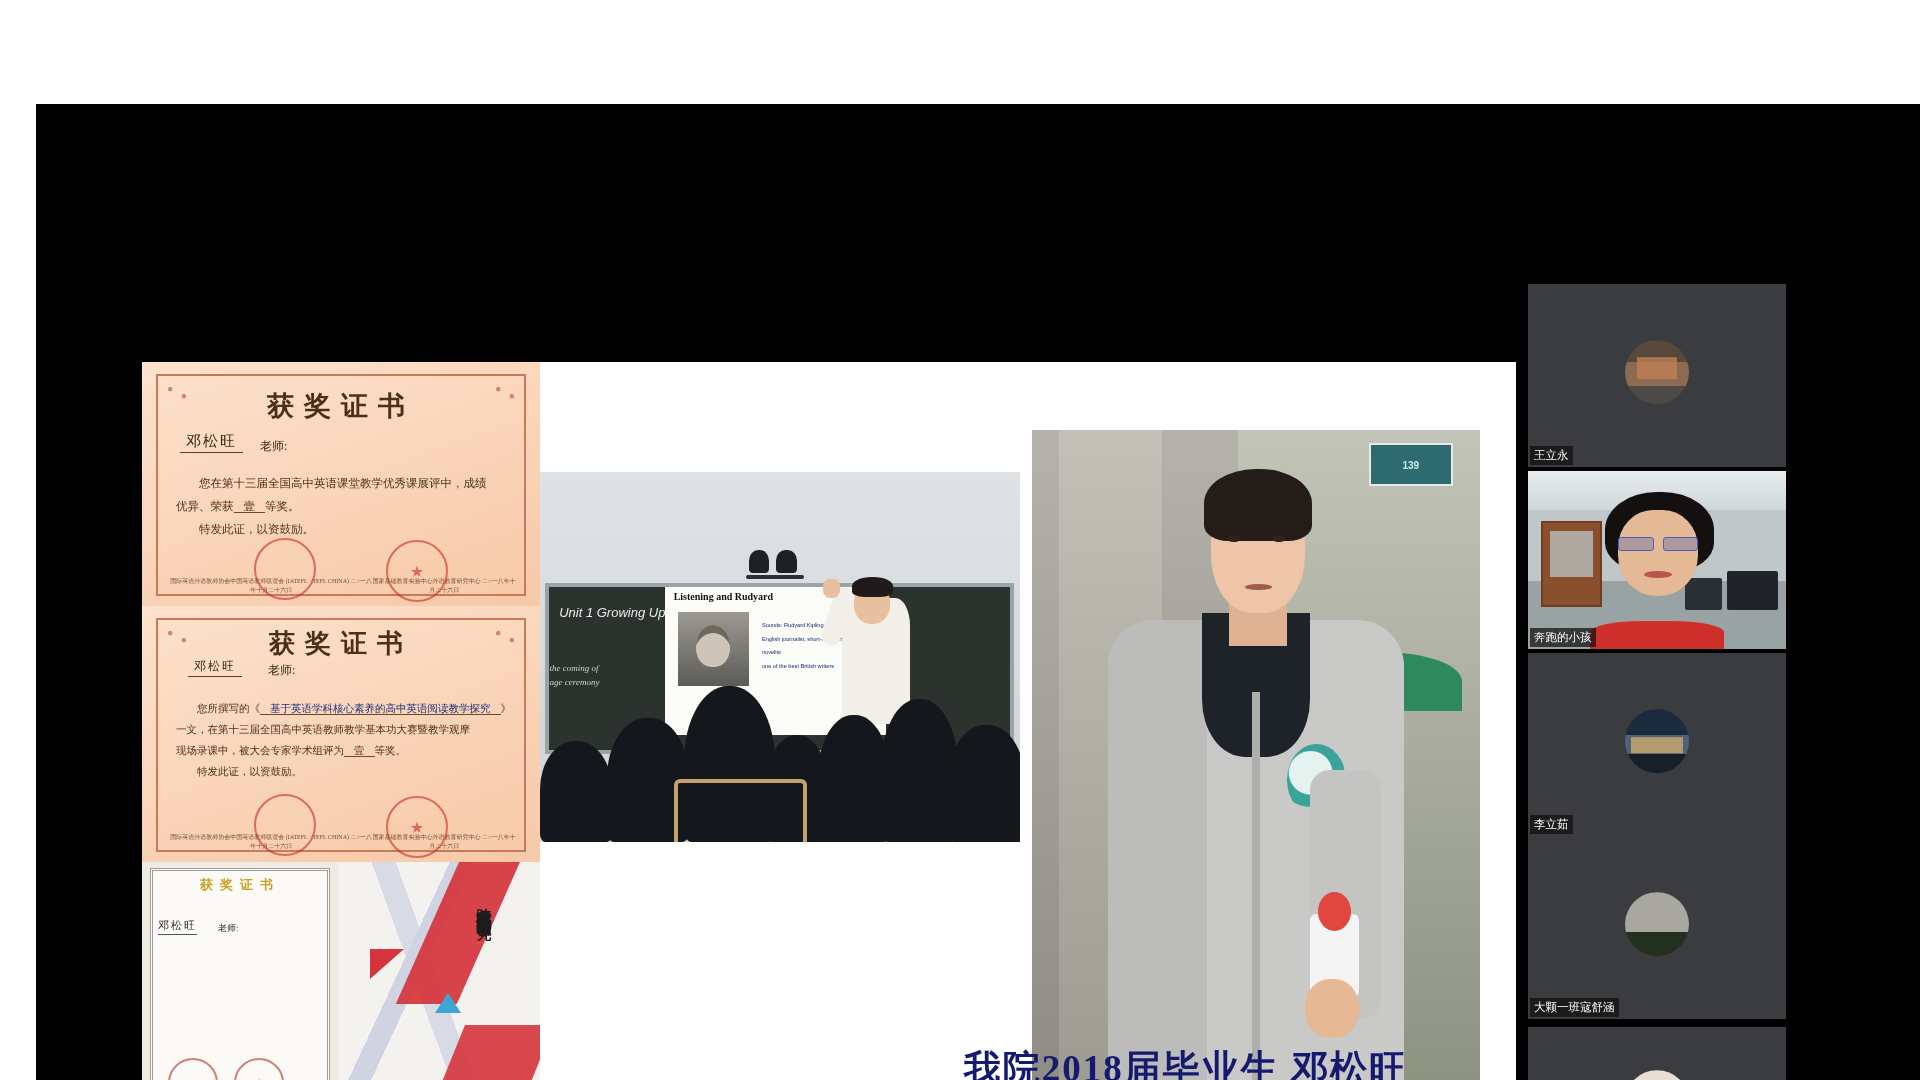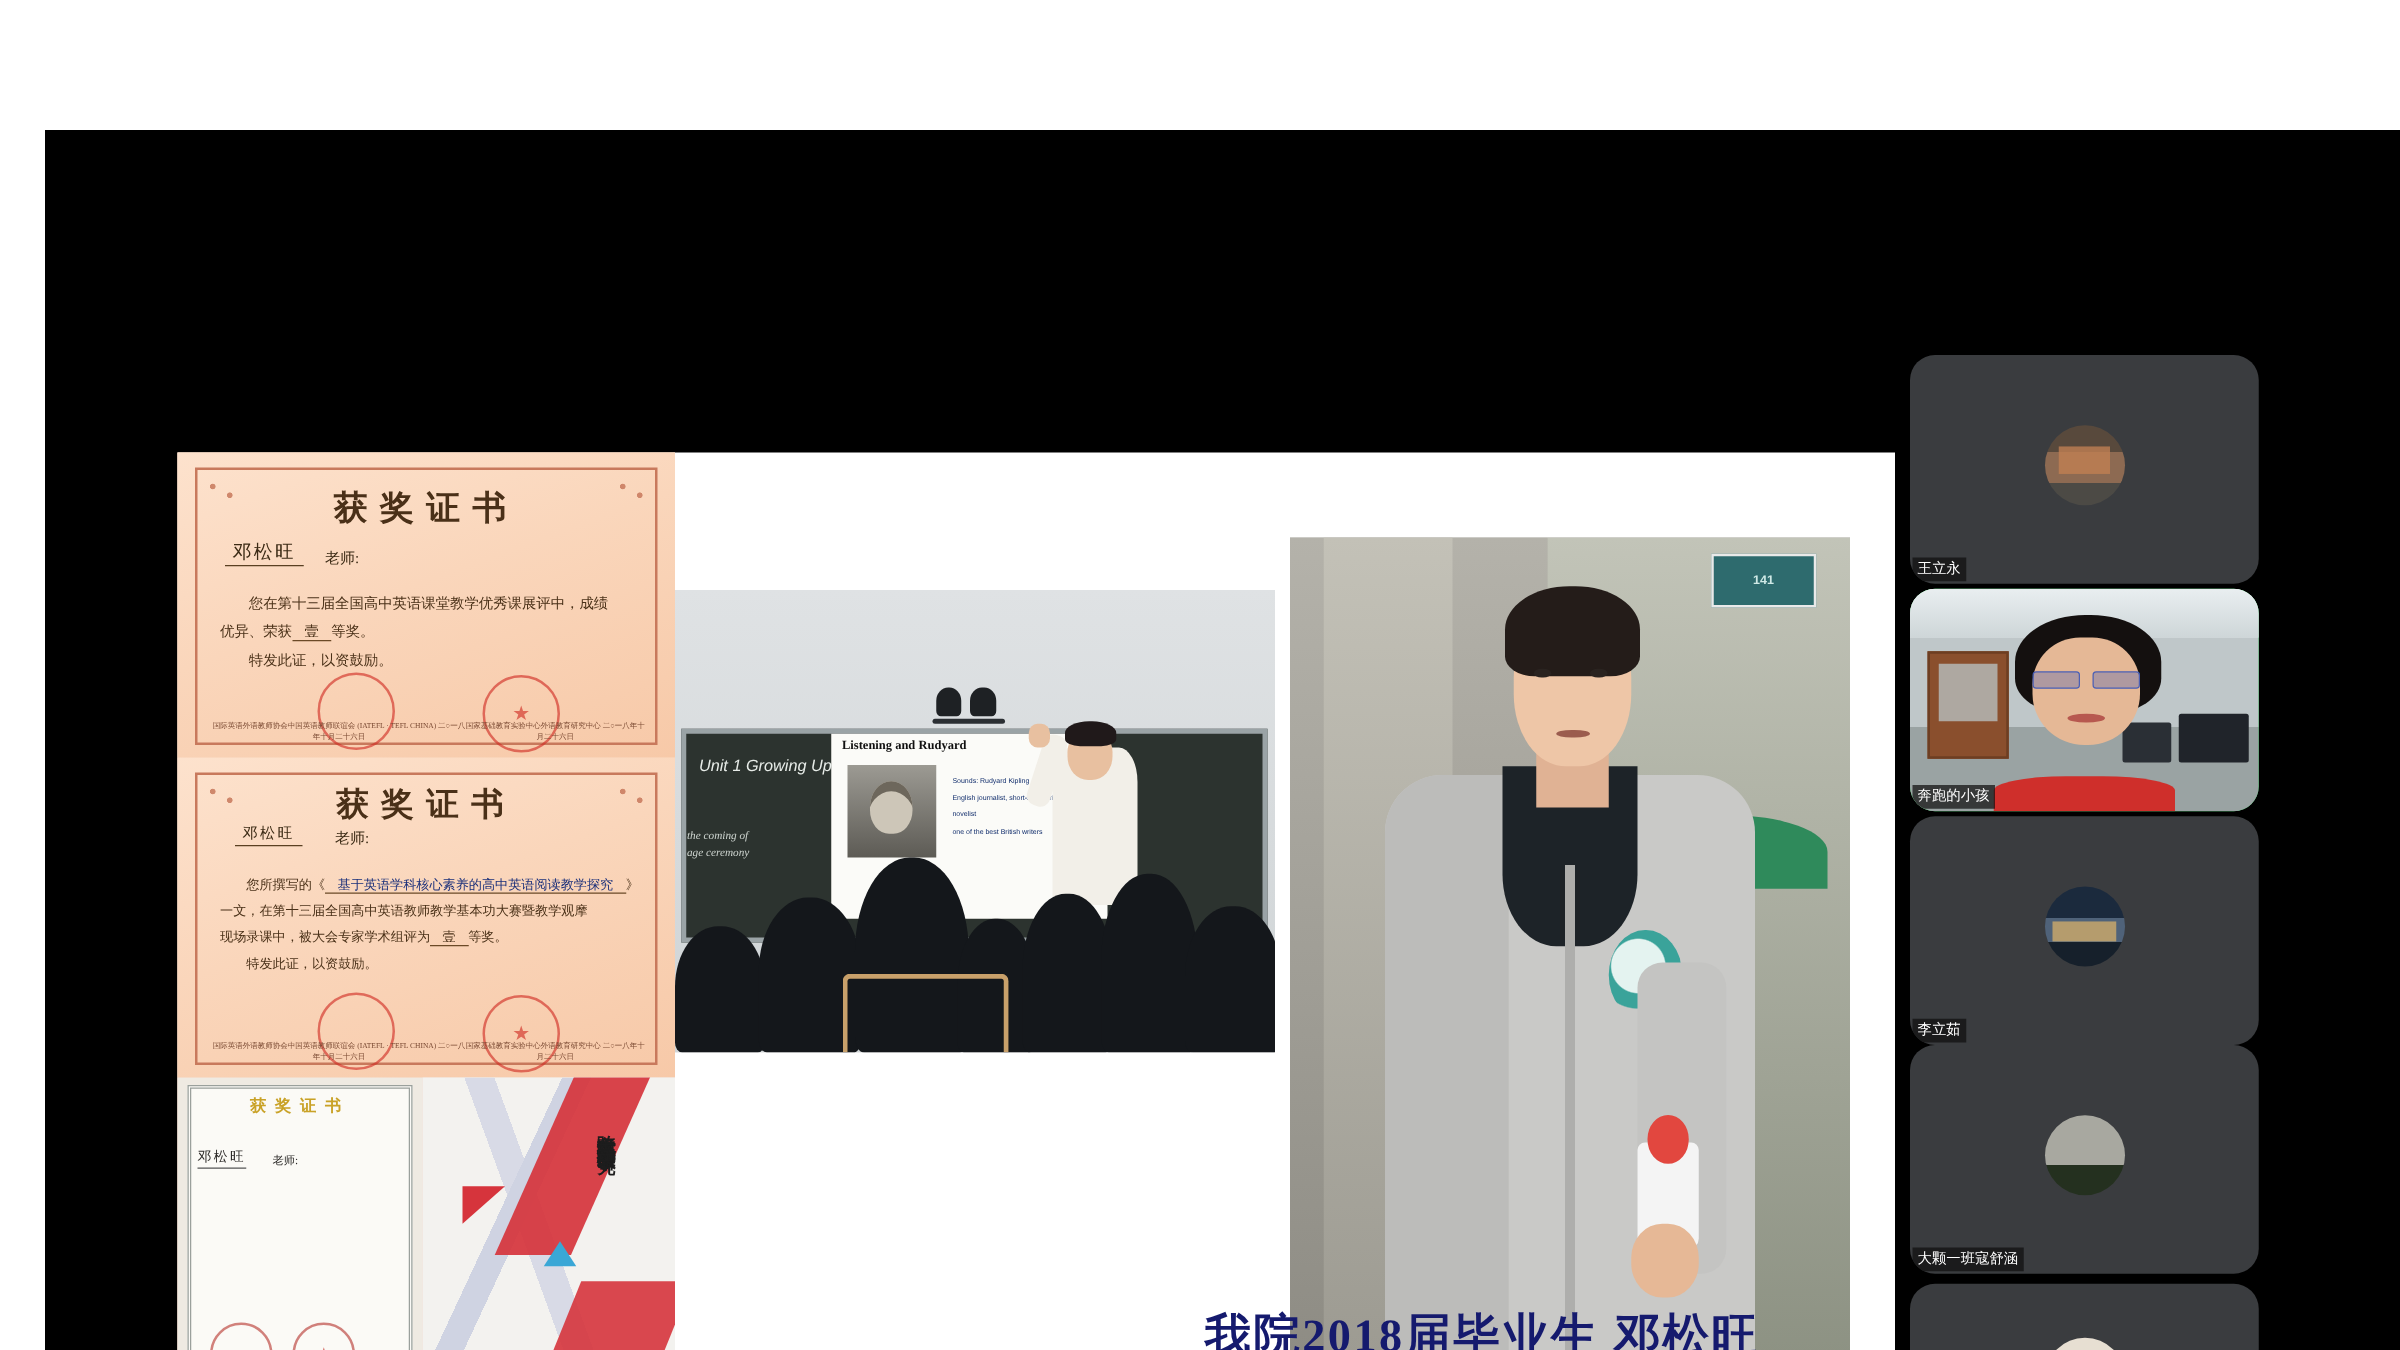--- a/index.html
+++ b/index.html
@@ -139,21 +139,21 @@
   .st-hand{position:absolute;left:61%;top:84%;width:12%;height:9%;background:#e6b896;border-radius:46%;}
   .st-mic{position:absolute;left:62%;top:74%;width:11%;height:13%;background:#f4f4f4;border-radius:6px 6px 8px 8px;}
   .st-mic:after{content:"";position:absolute;left:16%;top:-26%;width:68%;height:46%;background:#e2473f;border-radius:50%;}
 
   .caption{position:absolute;left:706px;top:682px;width:560px;text-align:right;
      color:#151a6e;font-size:37px;font-weight:bold;letter-spacing:2px;
      font-family:"Liberation Serif","DejaVu Serif",serif;}
 
   
   .strip{position:absolute;left:1492px;top:180px;width:314px;height:900px;}
-  .tile{position:absolute;left:0;width:279px;background:#3a3c3f;overflow:hidden;border-radius:20px;}
+  .tile{position:absolute;left:0;width:258px;background:#3a3c3f;overflow:hidden;}
   .tile.t0{top:0px;height:183px;}
   .tile.t1{top:187px;height:178px;}
   .tile.t2{top:369px;height:183px;}
   .tile.t3{top:552px;height:183px;}
   .tile.t4{top:743px;height:157px;}
   .tile.active{outline:3px solid #35c95c;outline-offset:-3px;}
 
   .avatar{position:absolute;left:50%;top:50%;transform:translate(-50%,-56%);
      width:64px;height:64px;border-radius:50%;overflow:hidden;background:#2a2c2e;}
   .av-campus{background:linear-gradient(#58493c 0 34%,#8d6a52 34% 72%,#4c4a45 72%);}
@@ -302,21 +302,21 @@
         <div class="cr-desk"></div>
       </div>
 
       <div class="student">
         <div class="st-bgL"></div>
         <div class="st-pillar"></div>
         <div class="st-bgR"></div>
         <div class="st-tree"></div>
         <div class="st-tent"></div>
         <div class="st-sign">
-            <b>141</b>
+            <b>139</b>
           </div>
         <div class="st-body"></div>
         <div class="st-hoodA"></div>
         <div class="st-inner"></div>
         <div class="st-zip"></div>
         <div class="st-logo"></div>
         <div class="st-neck"></div>
         <div class="st-face"></div>
         <div class="st-hair"></div>
         <div class="st-eye l"></div>

